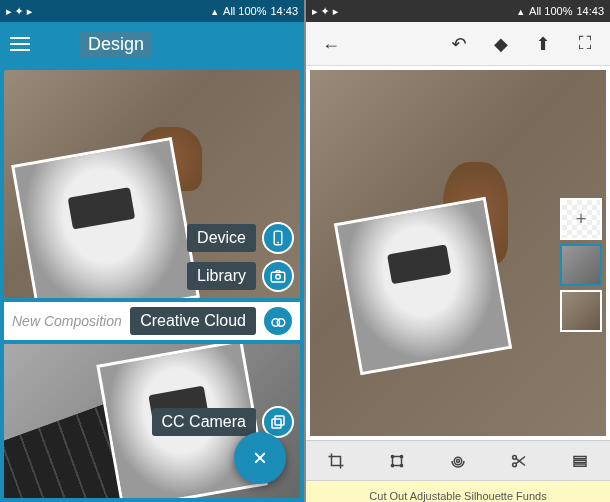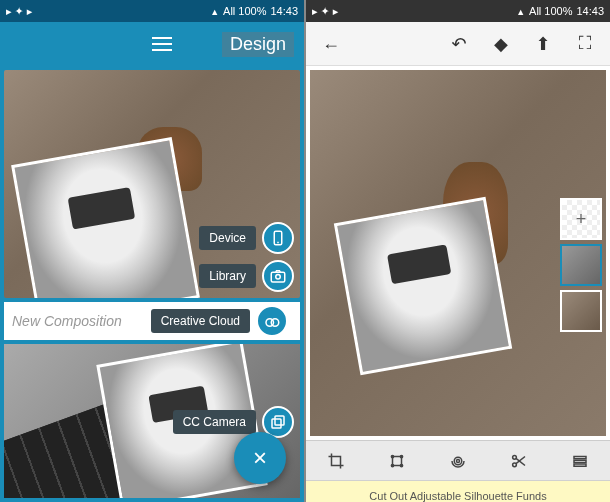--- a/index.html
+++ b/index.html
@@ -8,41 +8,41 @@
   .phone { flex: 1; background: #fff; display: flex; flex-direction: column; position: relative; overflow: hidden; }
   
   
   .status-bar { height: 22px; background: #0a5478; color: #fff; display: flex; align-items: center; justify-content: flex-end; padding: 0 6px; font-size: 11px; gap: 4px; }
   .phone.right .status-bar { background: #333; }
   .status-icons { display: flex; gap: 3px; margin-right: auto; }
   .status-icons .si { font-size: 11px; }
   .signal::after { content: "▲"; font-size: 9px; }
   
   
-  .header-l { height: 44px; background: #1a8db8; display: flex; align-items: center; padding: 0 10px; gap: 20px; justify-content: flex-end; }
+  .header-l { height: 44px; background: #1a8db8; display: flex; align-items: center; padding: 0 10px; gap: 20px; }
   .hamburger { width: 20px; height: 14px; display: flex; flex-direction: column; justify-content: space-between; cursor: pointer; }
   .hamburger span { height: 2px; background: #fff; }
   .title-box { color: #fff; font-size: 18px; background: rgba(100,120,130,0.5); padding: 2px 8px; margin-left: 30px; }
   
   
   .content-l { flex: 1; background: #1a8db8; padding: 4px; display: flex; flex-direction: column; gap: 4px; position: relative; overflow: hidden; }
   .preview-img { width: 100%; aspect-ratio: 1.5/1; background: linear-gradient(135deg, #9a8a7a 0%, #7a6a5a 40%, #8a7a6a 100%); border-radius: 2px; position: relative; overflow: hidden; }
   .preview-img.tall { aspect-ratio: 1.3/1; }
   .face-overlay { position: absolute; left: 20px; top: 35%; width: 55%; aspect-ratio: 1/1; background: radial-gradient(ellipse at 50% 40%, #eee 35%, #ccc 50%, #999 70%); transform: rotate(-10deg); border: 3px solid #fff; }
   .face-overlay::after { content:""; position:absolute; left:30%; top:25%; width:40%; height:20%; background:#333; border-radius:4px; }
   .dog { position:absolute; left:45%; top:25%; width:22%; height:28%; background:radial-gradient(circle,#8a5a3a,#6a4a2a); border-radius:40% 40% 20% 20%; }
   
   .pill-stack { position: absolute; right: 6px; bottom: 6px; display: flex; flex-direction: column; gap: 6px; align-items: flex-end; }
   .pill { display: flex; align-items: center; gap: 6px; }
-  .pill-label { background: #3a4a52; color: #fff; font-size: 12px; padding: 5px 10px; border-radius: 3px; }
+  .pill-label { background: #3a4a52; color: #fff; font-size: 16px; padding: 5px 10px; border-radius: 3px; }
   .pill-icon { width: 32px; height: 32px; border-radius: 50%; background: #1a8db8; display: flex; align-items: center; justify-content: center; color: #fff; font-size: 14px; border:2px solid #fff; }
   
   .new-comp-row { background: #fff; height: 38px; display: flex; align-items: center; padding: 0 8px; position: relative; }
   .new-comp-label { color: #999; font-size: 14px; font-style: italic; }
-  .new-comp-row .pill { position: absolute; right: 12px; }
+  .new-comp-row .pill { position: absolute; right: 6px; }
   
   .second-preview { flex: 1; background: linear-gradient(135deg,#aaa,#666); position: relative; overflow: hidden; }
   .keyboard { position:absolute; left:-10px; bottom:-10px; width:60%; height:60%; background:repeating-linear-gradient(90deg,#222 0 18px,#444 18px 20px), repeating-linear-gradient(0deg,#222 0 18px,#444 18px 20px); transform:rotate(-20deg); }
   .second-preview .face-overlay { left:35%; top:5%; width:50%; }
   
   .fab { position: absolute; right: 14px; bottom: 14px; width: 52px; height: 52px; border-radius: 50%; background: #1a8db8; color: #fff; display: flex; align-items: center; justify-content: center; font-size: 24px; box-shadow: 0 3px 8px rgba(0,0,0,0.4); cursor: pointer; }
   
   
   .header-r { height: 44px; background: #f5f5f5; border-bottom: 1px solid #ddd; display: flex; align-items: center; padding: 0 8px; gap: 8px; }
   .header-r .icon-btn { width: 34px; height: 34px; display: flex; align-items: center; justify-content: center; font-size: 18px; color: #333; cursor: pointer; }

